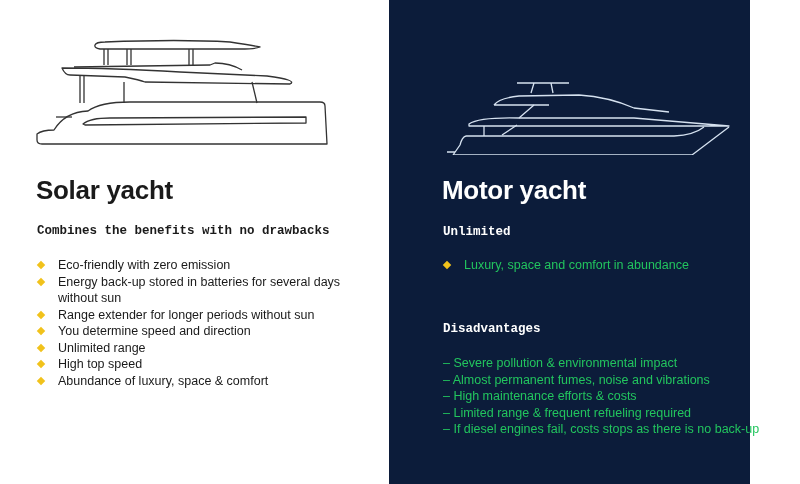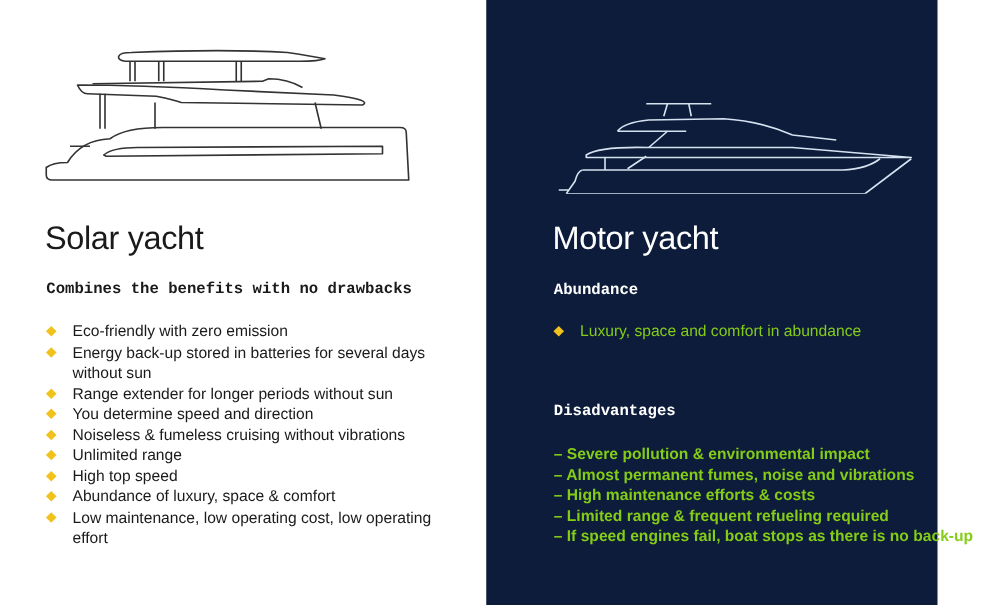--- a/index.html
+++ b/index.html
@@ -1,27 +1,27 @@
 <!DOCTYPE html>
 <html><head>
   <meta charset="utf-8">
   <style>
     html, body { margin: 0; padding: 0; }
     body { width: 800px; height: 484px; overflow: hidden; position: relative; font-family: "Liberation Sans", sans-serif; }
     .panel { position: absolute; top: 0; height: 484px; }
     .panel-left { left: 0; width: 403px; background: #ffffff; color: #1a1a1a; }
     .panel-right { left: 389px; width: 361px; background: #0c1c3a; color: #ffffff; }
     .boat { position: absolute; }
-    .title { position: absolute; font-size: 26px; font-weight: normal; letter-spacing: -0.3px; margin: 0; }
+    .title { position: absolute; font-size: 26px; font-weight: bold; letter-spacing: -0.3px; margin: 0; }
     .subhead { position: absolute; font-family: "Liberation Mono", "DejaVu Sans Mono", monospace; font-weight: bold; font-size: 12.5px; margin: 0; }
     ul.list { position: absolute; list-style: none; margin: 0; padding: 0; font-size: 12.5px; line-height: 16.5px; }
     ul.list li { position: relative; padding-left: 22px; }
     ul.diamond li::before { content: ""; position: absolute; left: 2px; top: 5px; width: 6px; height: 6px; background: #f1c21b; transform: rotate(45deg); }
-    ul.dash li { padding-left: 0; font-weight: bold; }
-    .panel-right ul.list { color: #84cc16; }
+    ul.dash li { padding-left: 0; }
+    .panel-right ul.list { color: #22c55e; }
   </style>
 </head>
 <body>
 
 <section class="panel panel-left">
   <svg class="boat" style="left:30px;top:30px" width="310" height="125" viewBox="0 0 310 125" fill="none" stroke="#333" stroke-width="1.3" stroke-linejoin="round">
 
     <path d="M65 15 Q66 12 75 12 Q150 9 200 12 Q220 15 230 17 Q225 19 210 19 L70 19 Q64 18 65 15 Z"></path>
 
     <path d="M74 19 L74 35 M78 19 L78 35 M97 19 L97 35 M101 19 L101 35 M159 19 L159 35 M163 19 L163 35"></path>
@@ -41,25 +41,23 @@
   </svg>
 
   <h1 class="title" style="left:36px;top:175px">Solar yacht</h1>
   <h2 class="subhead" style="left:37px;top:224px">Combines the benefits with no drawbacks</h2>
 
   <ul class="list diamond" style="left:36px;top:257px;width:340px">
     <li>Eco-friendly with zero emission</li>
     <li>Energy back-up stored in batteries for several days without sun</li>
     <li>Range extender for longer periods without sun</li>
     <li>You determine speed and direction</li>
-    <li>Noiseless &amp; fumeless cruising without vibrations</li>
     <li>Unlimited range</li>
     <li>High top speed</li>
     <li>Abundance of luxury, space &amp; comfort</li>
-    <li>Low maintenance, low operating cost, low operating effort</li>
   </ul>
 </section>
 
 <section class="panel panel-right">
   <svg class="boat" style="left:50px;top:75px" width="310" height="80" viewBox="0 0 310 80" fill="none" stroke="#d6e2f0" stroke-width="1.3" stroke-linejoin="round">
 
     <path d="M78 8 L130 8 M95 8 L92 18 M112 8 L114 18"></path>
 
     <path d="M55 30 Q60 23 80 21 L140 20 Q170 22 195 33 L230 37 M55 30 L110 30"></path>
 
@@ -68,28 +66,28 @@
     <path d="M30 49 Q40 42 80 43 L195 43 L290 51 L30 51 Z"></path>
     <path d="M45 51 L45 61"></path>
 
     <path d="M27 61 L235 61 Q255 60 265 52"></path>
     <path d="M27 61 Q23 62 21 70 L14 80 M8 77 L16 77"></path>
 
     <path d="M14 80 L253 80 L290 52"></path>
   </svg>
 
   <h1 class="title" style="left:53px;top:175px;color:#ffffff">Motor yacht</h1>
-  <h2 class="subhead" style="left:54px;top:225px;color:#ffffff">Abundance</h2>
+  <h2 class="subhead" style="left:54px;top:225px;color:#ffffff">Unlimited</h2>
 
   <ul class="list diamond" style="left:53px;top:257px;width:330px">
     <li>Luxury, space and comfort in abundance</li>
   </ul>
 
   <h2 class="subhead" style="left:54px;top:322px;color:#ffffff">Disadvantages</h2>
 
   <ul class="list dash" style="left:54px;top:355px;width:340px">
     <li>– Severe pollution &amp; environmental impact</li>
     <li>– Almost permanent fumes, noise and vibrations</li>
     <li>– High maintenance efforts &amp; costs</li>
     <li>– Limited range &amp; frequent refueling required</li>
-    <li>– If speed engines fail, boat stops as there is no back-up</li>
+    <li>– If diesel engines fail, costs stops as there is no back-up</li>
   </ul>
 </section>
 
 </body></html>

